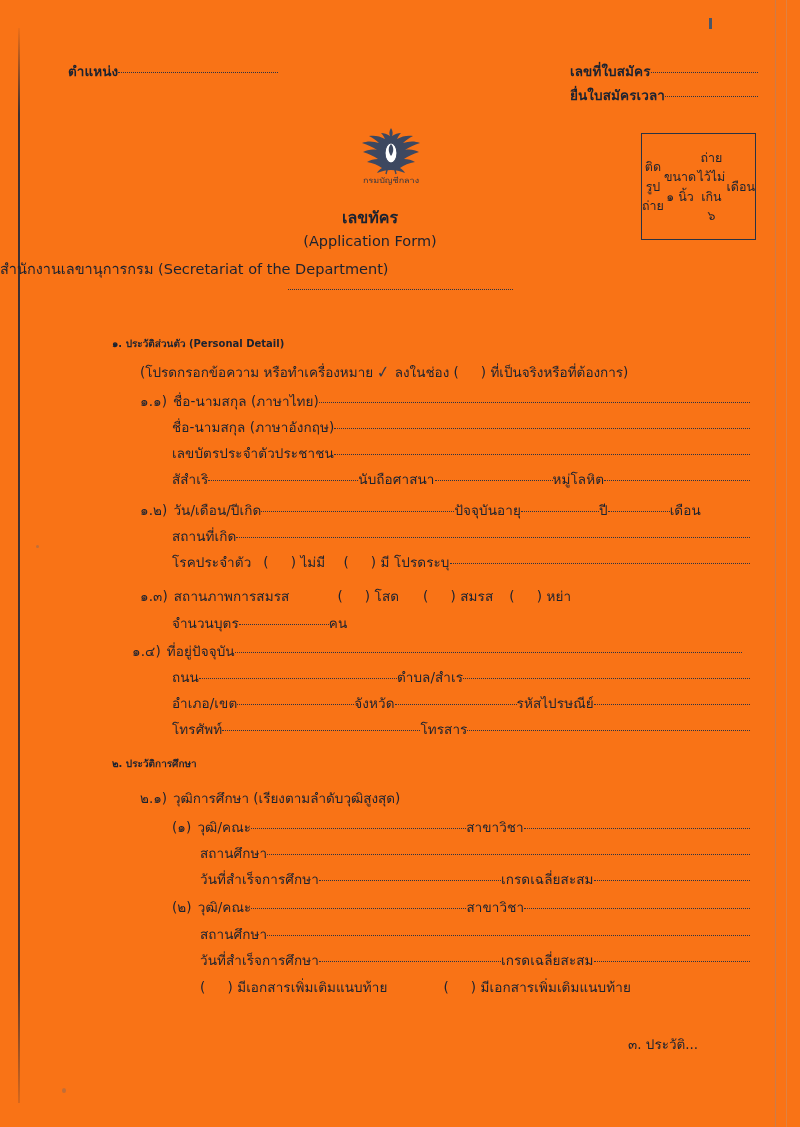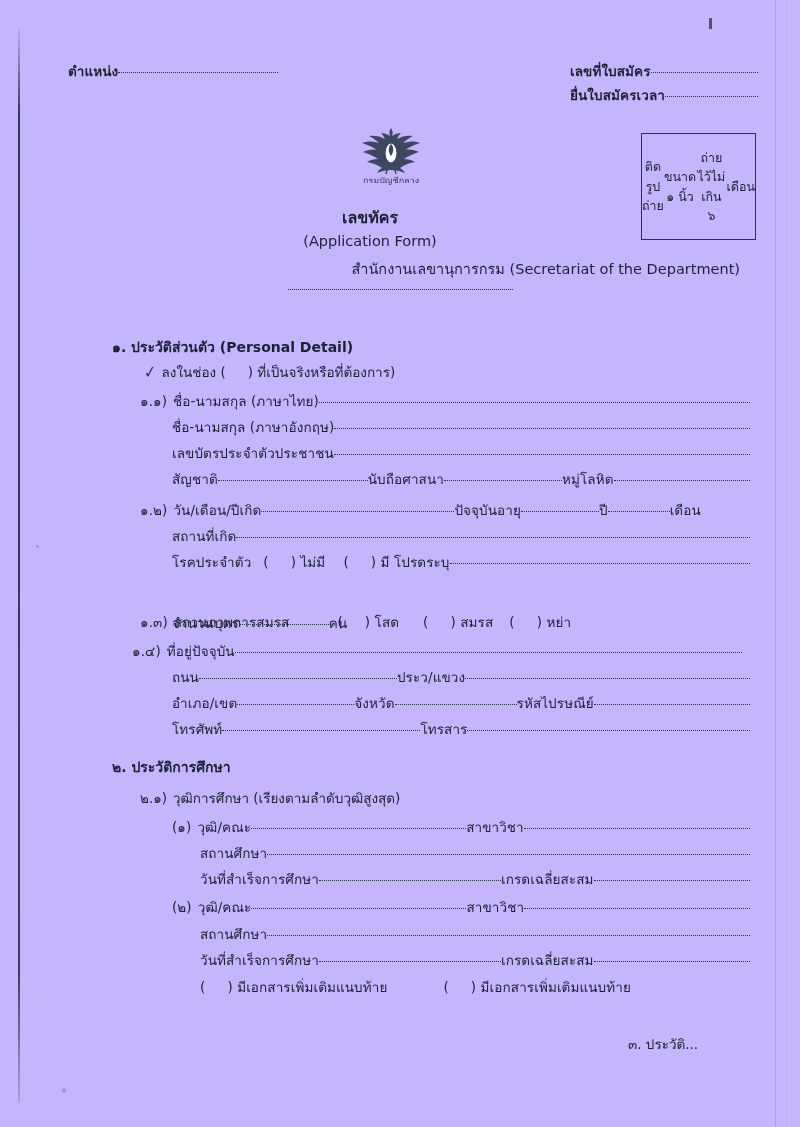--- a/index.html
+++ b/index.html
@@ -7,21 +7,21 @@
     padding: 0;
     background: #ffffff;
   }
   body {
     font-family: "DejaVu Sans", "Liberation Sans", sans-serif;
   }
   .page {
     position: relative;
     width: 800px;
     height: 1127px;
-    background: #c4b5fd;
+    background: #f97316;
     overflow: hidden;
     color: #1b2230;
   }
   
   .scan-edge-left {
     position: absolute;
     left: 18px; top: 28px;
     width: 2px; height: 1075px;
     background: linear-gradient(to bottom, rgba(30,40,60,0.05), rgba(25,35,55,0.85) 8%, rgba(25,35,55,0.8) 88%, rgba(30,40,60,0.15));
   }
@@ -125,21 +125,21 @@
   .title-en {
     position: absolute;
     left: 0; right: 0; top: 233px;
     text-align: center;
     font-size: 14.5px;
     padding-right: 60px;
   }
   .title-sub {
     position: absolute;
     left: 0; right: 0; top: 257px;
-    text-align: right;
+    text-align: left;
     font-size: 14.5px;
     padding-right: 60px;
   }
   .title-rule {
     position: absolute;
     left: 288px; top: 285px;
     width: 225px;
     height: 10px;
   }
   .title-rule::after {
@@ -158,21 +158,21 @@
     flex-direction: row;
     align-items: center;
     justify-content: center;
     font-size: 12.5px;
     line-height: 1.55;
     text-align: center;
   }
 
   .sec-head {
     position: absolute;
-    font-size: 14px;
+    font-size: 10px;
     font-weight: bold;
     white-space: nowrap;
   }
   .note-line {
     position: absolute;
     font-size: 13.5px;
     white-space: nowrap;
     display: flex;
     align-items: baseline;
   }
@@ -245,20 +245,21 @@
     <div class="photo-box">
       <div>ติดรูปถ่าย</div>
       <div>ขนาด ๑ นิ้ว</div>
       <div>ถ่ายไว้ไม่เกิน ๖</div>
       <div>เดือน</div>
     </div>
 
     <div class="sec-head" style="left:112px; top:336px;">๑.  ประวัติส่วนตัว (Personal Detail)</div>
 
     <div class="note-line" style="left:140px; top:361px;">
+      <span>(โปรดกรอกข้อความ หรือทำเครื่องหมาย</span>
       <span class="check-glyph">✓</span>
       <span>ลงในช่อง  (</span>
       <span class="paren-gap"></span>
       <span>) ที่เป็นจริงหรือที่ต้องการ)</span>
     </div>
 
     <div class="row" style="left:140px; top:392px; width:610px;">
       <span class="lbl">๑.๑)</span>
       <span class="gap" style="width:6px;"></span>
       <span class="lbl">ชื่อ-นามสกุล (ภาษาไทย)</span>
@@ -269,21 +270,21 @@
       <span class="lbl">เลขบัตรประจำตัวประชาชน</span>
       <span class="dots"></span>
     </div>
 
     <div class="row" style="left:172px; top:418px; width:578px;">
       <span class="lbl">ชื่อ-นามสกุล (ภาษาอังกฤษ)</span>
       <span class="dots"></span>
     </div>
 
     <div class="row" style="left:172px; top:470px; width:578px;">
-      <span class="lbl">สัญชาติ</span>
+      <span class="lbl">สัสำเริ</span>
       <span class="dots-fixed" style="width:150px;"></span>
       <span class="lbl">นับถือศาสนา</span>
       <span class="dots-fixed" style="width:118px;"></span>
       <span class="lbl">หมู่โลหิต</span>
       <span class="dots"></span>
     </div>
 
     <div class="row" style="left:140px; top:501px; width:610px;">
       <span class="lbl">๑.๒)</span>
       <span class="gap" style="width:6px;"></span>
@@ -307,21 +308,21 @@
       <span class="lbl">(</span>
       <span class="paren-gap"></span>
       <span class="lbl">) ไม่มี</span>
       <span class="gap" style="width:18px;"></span>
       <span class="lbl">(</span>
       <span class="paren-gap"></span>
       <span class="lbl">) มี โปรดระบุ</span>
       <span class="dots"></span>
     </div>
 
-    <div class="row" style="left:140px; top:614px; width:610px;align-items:flex-end;">
+    <div class="row" style="left:140px; top:588px; width:610px;align-items:flex-end;">
       <span class="lbl">๑.๓)</span>
       <span class="gap" style="width:6px;"></span>
       <span class="lbl">สถานภาพการสมรส</span>
       <span class="gap" style="width:48px;"></span>
       <span class="lbl">(</span>
       <span class="paren-gap"></span>
       <span class="lbl">) โสด</span>
       <span class="gap" style="width:24px;"></span>
       <span class="lbl">(</span>
       <span class="paren-gap"></span>
@@ -341,21 +342,21 @@
     <div class="row" style="left:132px; top:642px; width:610px;">
       <span class="lbl">๑.๔)</span>
       <span class="gap" style="width:6px;"></span>
       <span class="lbl">ที่อยู่ปัจจุบัน</span>
       <span class="dots"></span>
     </div>
 
     <div class="row" style="left:172px; top:668px; width:578px;">
       <span class="lbl">ถนน</span>
       <span class="dots-fixed" style="width:198px;"></span>
-      <span class="lbl">ประว/แขวง</span>
+      <span class="lbl">ตำบล/สำเร</span>
       <span class="dots"></span>
     </div>
 
     <div class="row" style="left:172px; top:720px; width:578px;">
       <span class="lbl">โทรศัพท์</span>
       <span class="dots-fixed" style="width:198px;"></span>
       <span class="lbl">โทรสาร</span>
       <span class="dots"></span>
     </div>
 

